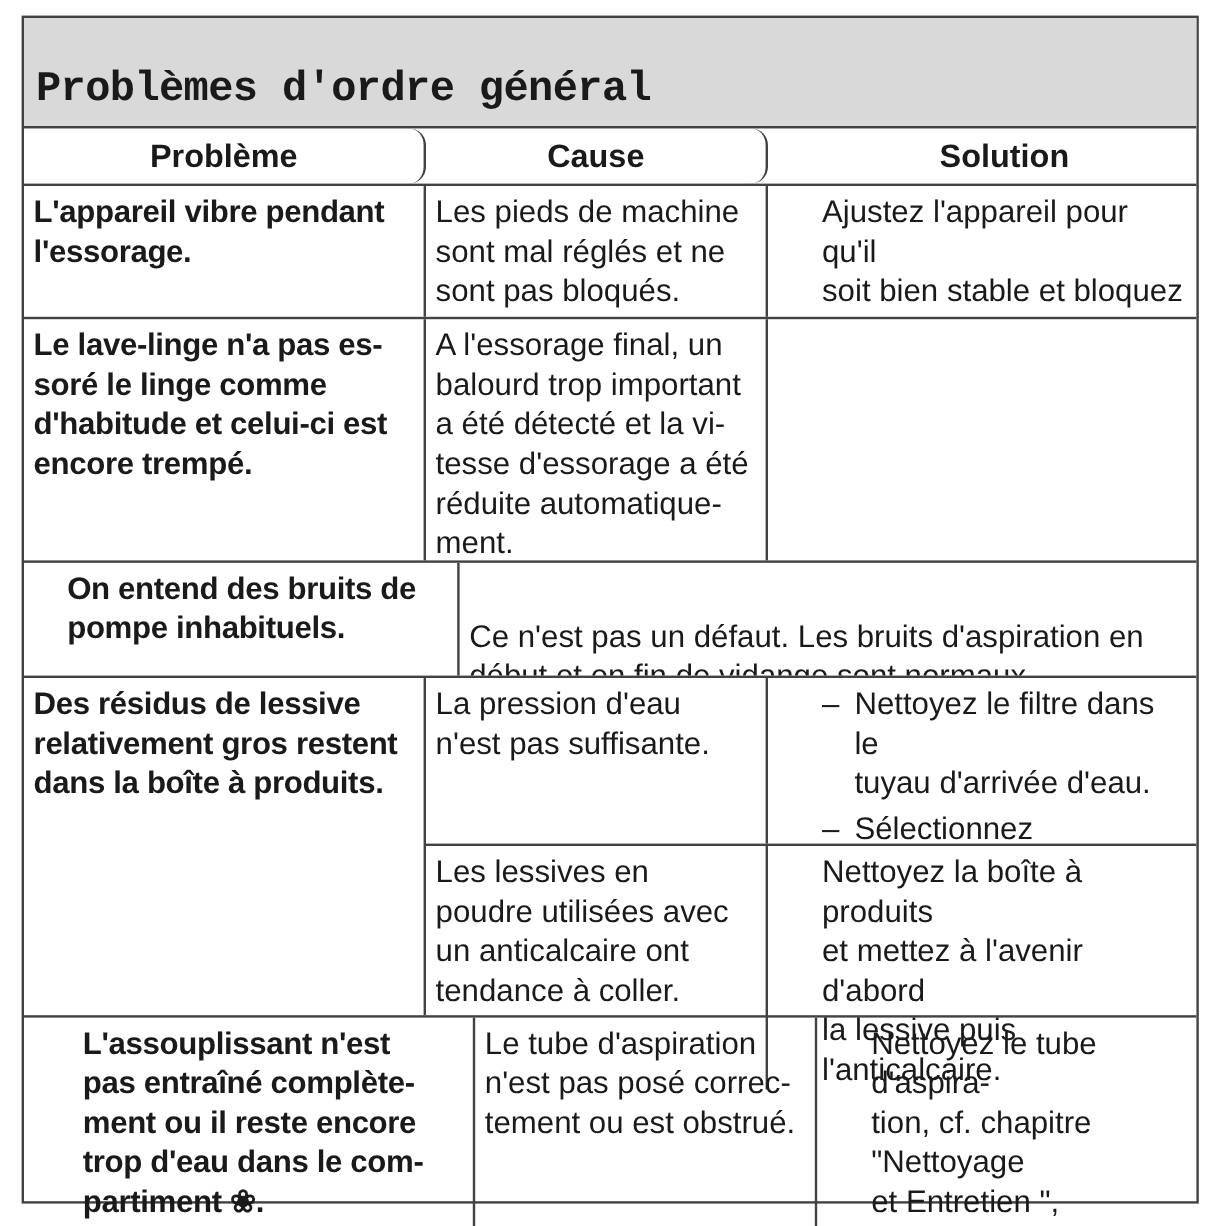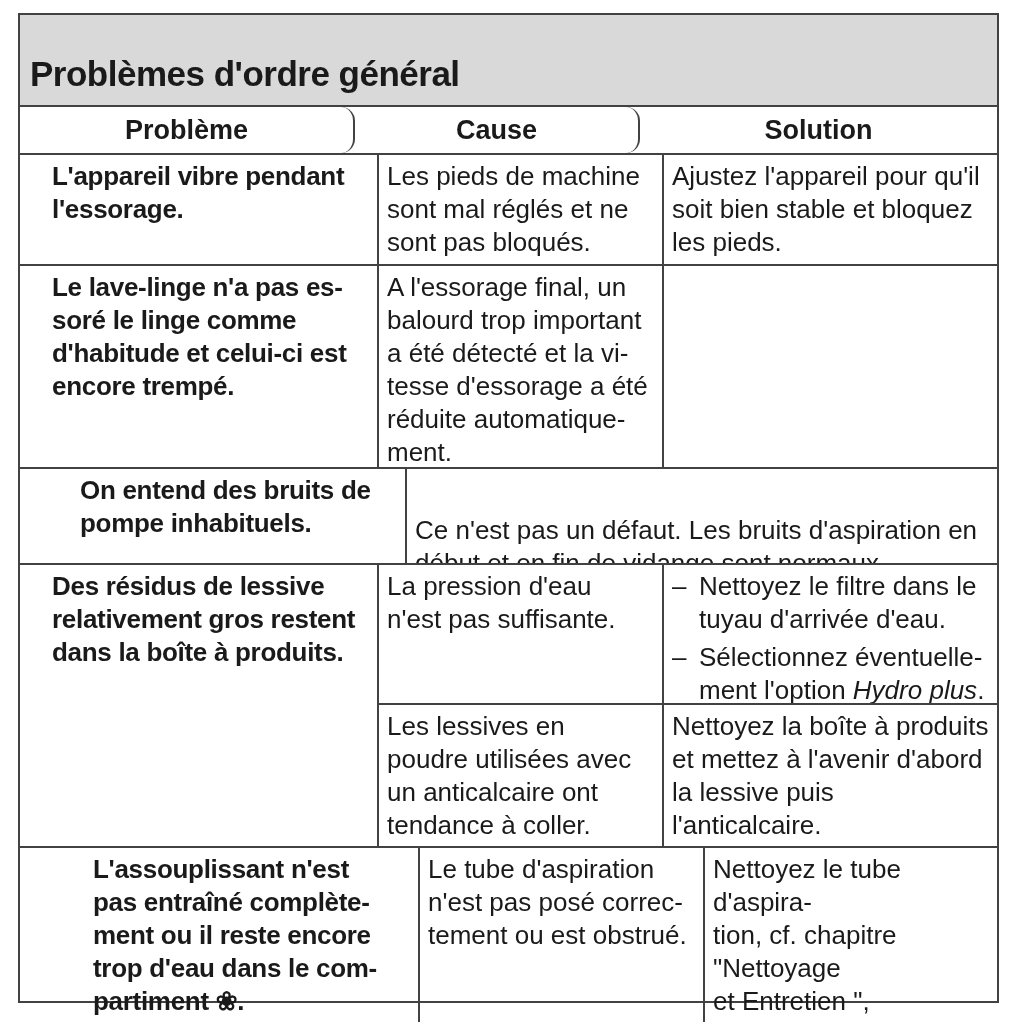--- a/index.html
+++ b/index.html
@@ -24,49 +24,50 @@
     height: 92px;
     flex: none;
     background: #d9d9d9;
     border-bottom: 2px solid #424242;
     display: flex;
     align-items: flex-end;
     padding: 0 0 11px 10px;
     font-size: 35px;
     font-weight: bold;
     letter-spacing: -0.5px;
+    font-family: Liberation Mono, monospace;
   }
   .header-row {
     height: 48px;
     flex: none;
     display: flex;
     border-bottom: 2px solid #424242;
   }
   .hcell {
     display: flex;
     align-items: center;
     justify-content: center;
     font-weight: bold;
     font-size: 27px;
     border-radius: 14px;
   }
   .row { display: flex; flex: none; border-bottom: 2px solid #424242; }
   .row.last { border-bottom: none; padding-left: 41px; }
   .c1 { width: 335px; flex: none; border-right: 2px solid #424242; }
   .c2 { width: 285px; flex: none; border-right: 2px solid #424242; }
-  .c3 { flex: 1; }
+  .c3 { flex: 1; margin-left: 37px; }
   .cmerged { flex: 1; margin-top: 40px; }
   .cell {
     padding: 5px 8px 0 8px;
     font-size: 26px;
     line-height: 33px;
     white-space: pre-line;
     overflow: hidden;
   }
-  .cell.problem { font-weight: bold; letter-spacing: -0.3px; margin-left: 24px; }
+  .cell.problem { font-weight: bold; letter-spacing: -0.3px; }
   .subwrap { flex: 1; display: flex; flex-direction: column; }
   .subrow { display: flex; flex: none; }
   .subrow.a { height: 140px; border-bottom: 2px solid #424242; }
   .subrow.b { flex: 1; }
   .bullet { display: flex; margin-bottom: 5px; white-space: normal; }
   .bullet .dash { width: 27px; flex: none; }
   .bullet .btxt { white-space: pre-line; flex: 1; }
   .italic { font-style: italic; }
   .flower { font-weight: bold; }
   

